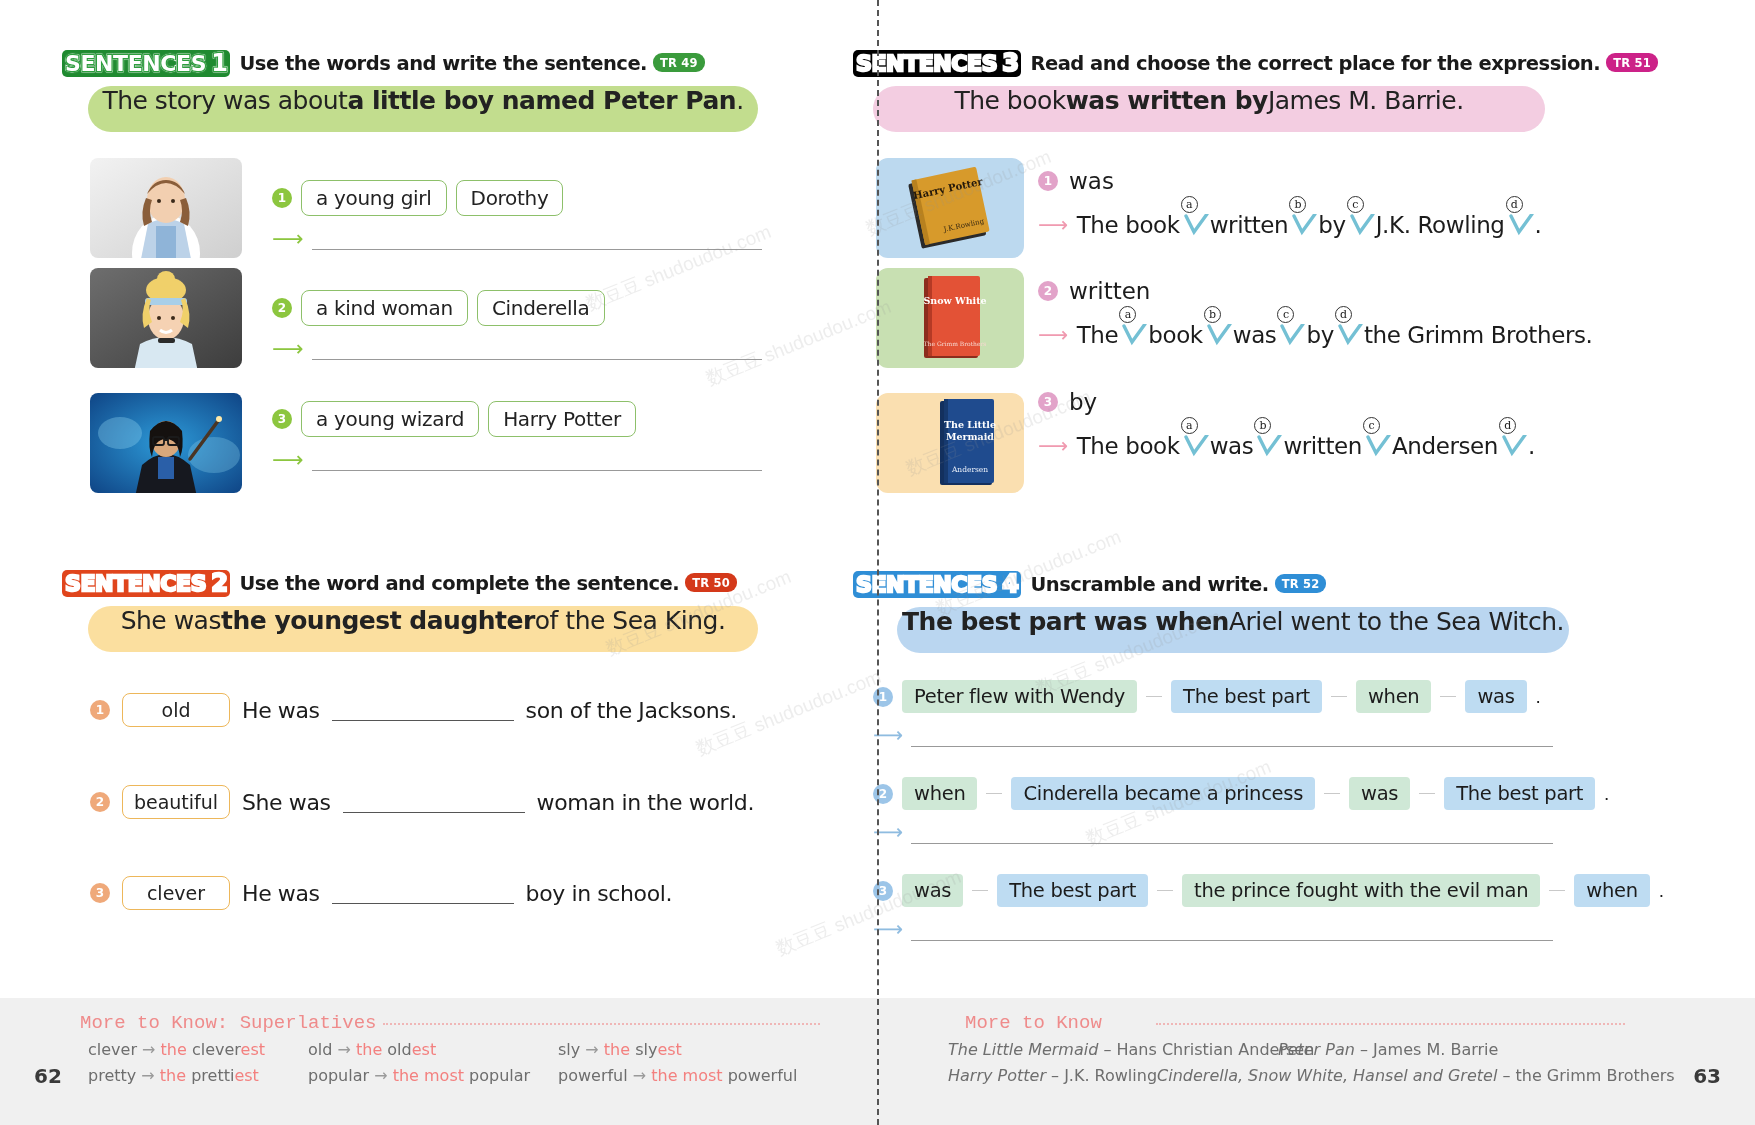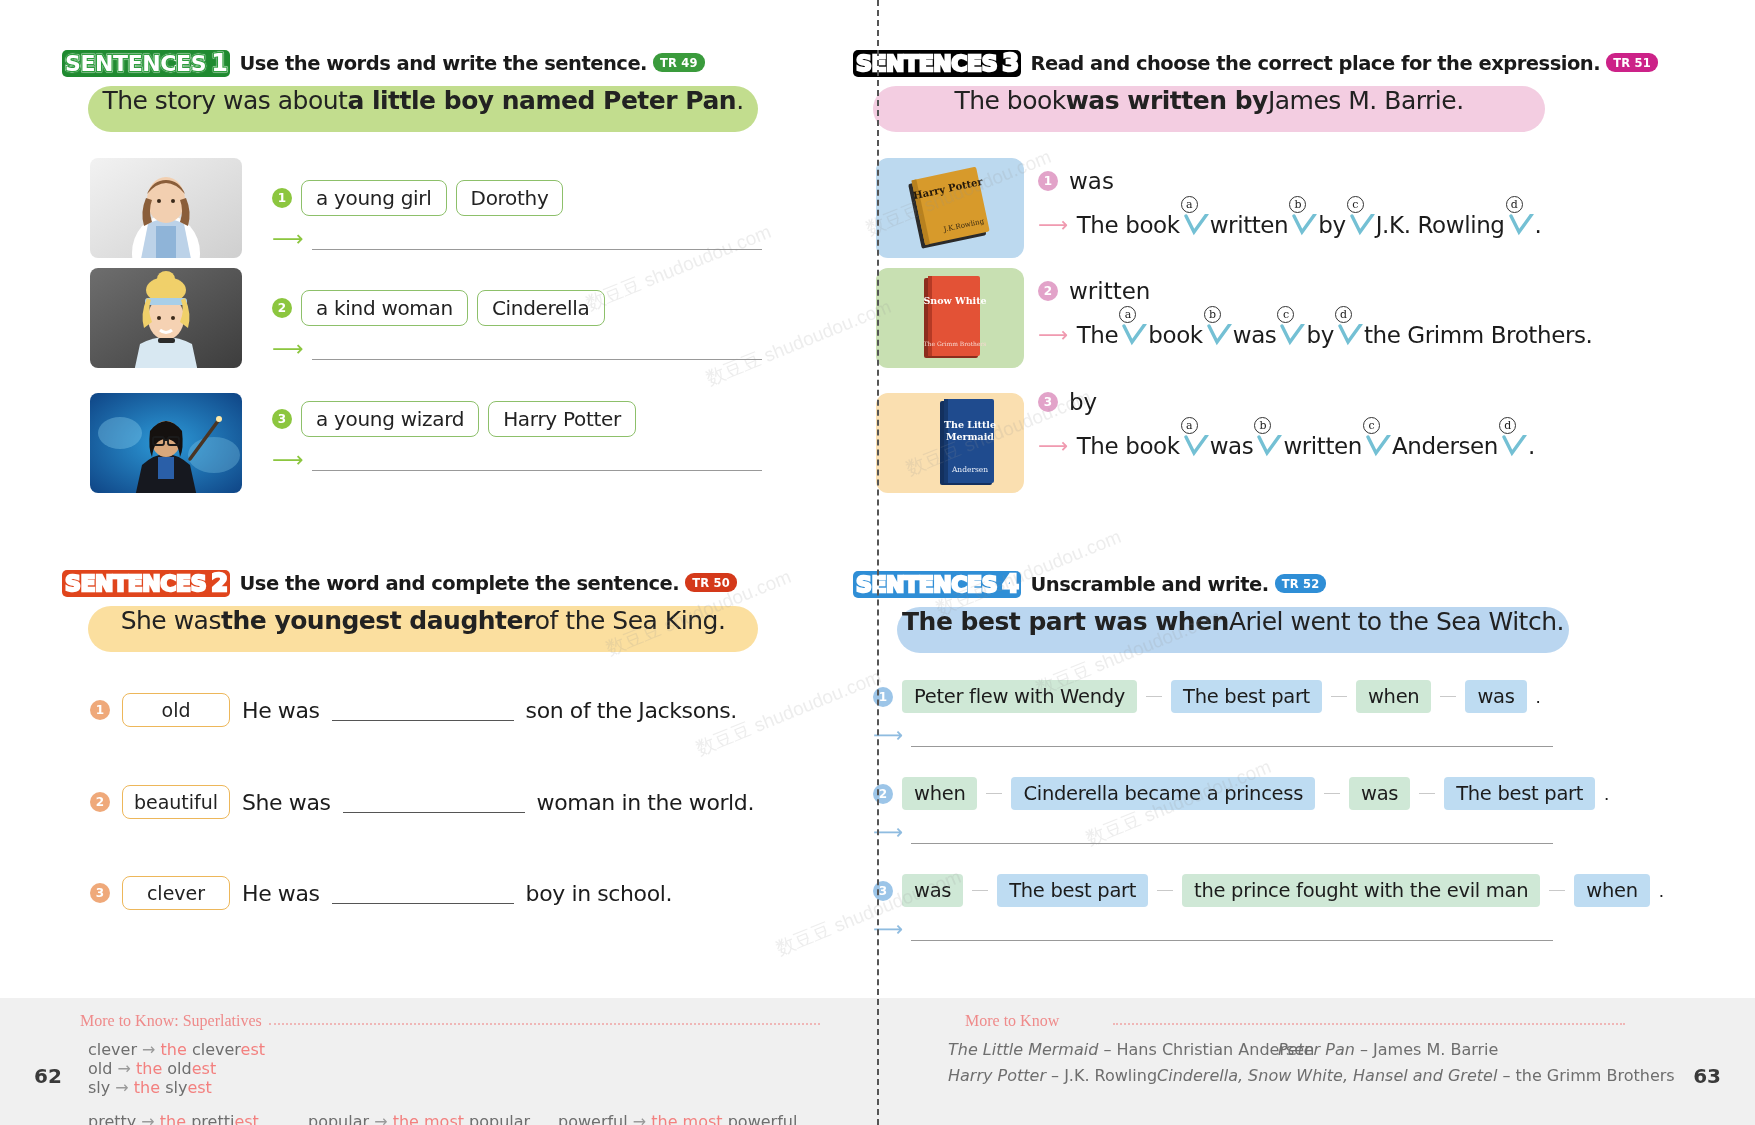--- a/index.html
+++ b/index.html
@@ -128,21 +128,21 @@
   }
   .chip-g { background:#cfe8d6; }
   .chip-b { background:#bedcf2; }
   .dash-sep { width:16px; height:1.5px; background:#c9c9c9; }
 
   
   .footer {
     position:absolute; left:0; bottom:0; width:100%; height:127px;
     background:#f0f0f0;
   }
-  .mtk-title { color:#ef8b8b; font-size:16px; font-family:Liberation Serif, serif; white-space:nowrap; }
+  .mtk-title { color:#ef8b8b; font-size:19px; font-family:Liberation Mono, monospace; white-space:nowrap; }
   .dotline { flex:1; border-top:2px dotted #f0b6b6; margin-left:7px; height:1px; position:relative; top:11px; }
   .mtk-item { font-size:16px; color:#6e6e6e; font-family:"DejaVu Sans", sans-serif; white-space:nowrap; }
   .mtk-item .hl { color:#f3807f; }
   .mtk-item .ar { color:#9a9a9a; }
   .pagenum { font-size:20px; font-weight:700; color:#3a3a3a; font-family:"DejaVu Sans", sans-serif; }
 
   
   .wm {
     position:absolute; color:rgba(150,150,150,0.17); font-size:19px;
     transform: rotate(-22deg); pointer-events:none; user-select:none;
@@ -530,21 +530,21 @@
   </div>
 
   <div class="footer">
 
     <div class="pagenum" style="position:absolute;left:34px;top:66px;">62</div>
     <div style="position:absolute;left:80px;top:14px;width:740px;display:flex;align-items:flex-start;">
       <span class="mtk-title">More to Know: Superlatives</span>
       <span class="dotline"></span>
     </div>
     <div style="position:absolute;left:88px;top:42px;width:730px;">
-      <div style="display:flex;margin-bottom:15px;flex-direction:column;">
+      <div style="display:flex;margin-bottom:7px;">
         <span class="mtk-item" style="width:220px;"><span>clever</span> <span class="ar">→</span> <span class="hl">the </span><span>clever</span><span class="hl">est</span></span>
         <span class="mtk-item" style="width:250px;"><span>old</span> <span class="ar">→</span> <span class="hl">the </span><span>old</span><span class="hl">est</span></span>
         <span class="mtk-item"><span>sly</span> <span class="ar">→</span> <span class="hl">the </span><span>sly</span><span class="hl">est</span></span>
       </div>
       <div style="display:flex;">
         <span class="mtk-item" style="width:220px;"><span>pretty</span> <span class="ar">→</span> <span class="hl">the </span><span>pretti</span><span class="hl">est</span></span>
         <span class="mtk-item" style="width:250px;"><span>popular</span> <span class="ar">→</span> <span class="hl">the most </span><span>popular</span></span>
         <span class="mtk-item"><span>powerful</span> <span class="ar">→</span> <span class="hl">the most </span><span>powerful</span></span>
       </div>
     </div>

